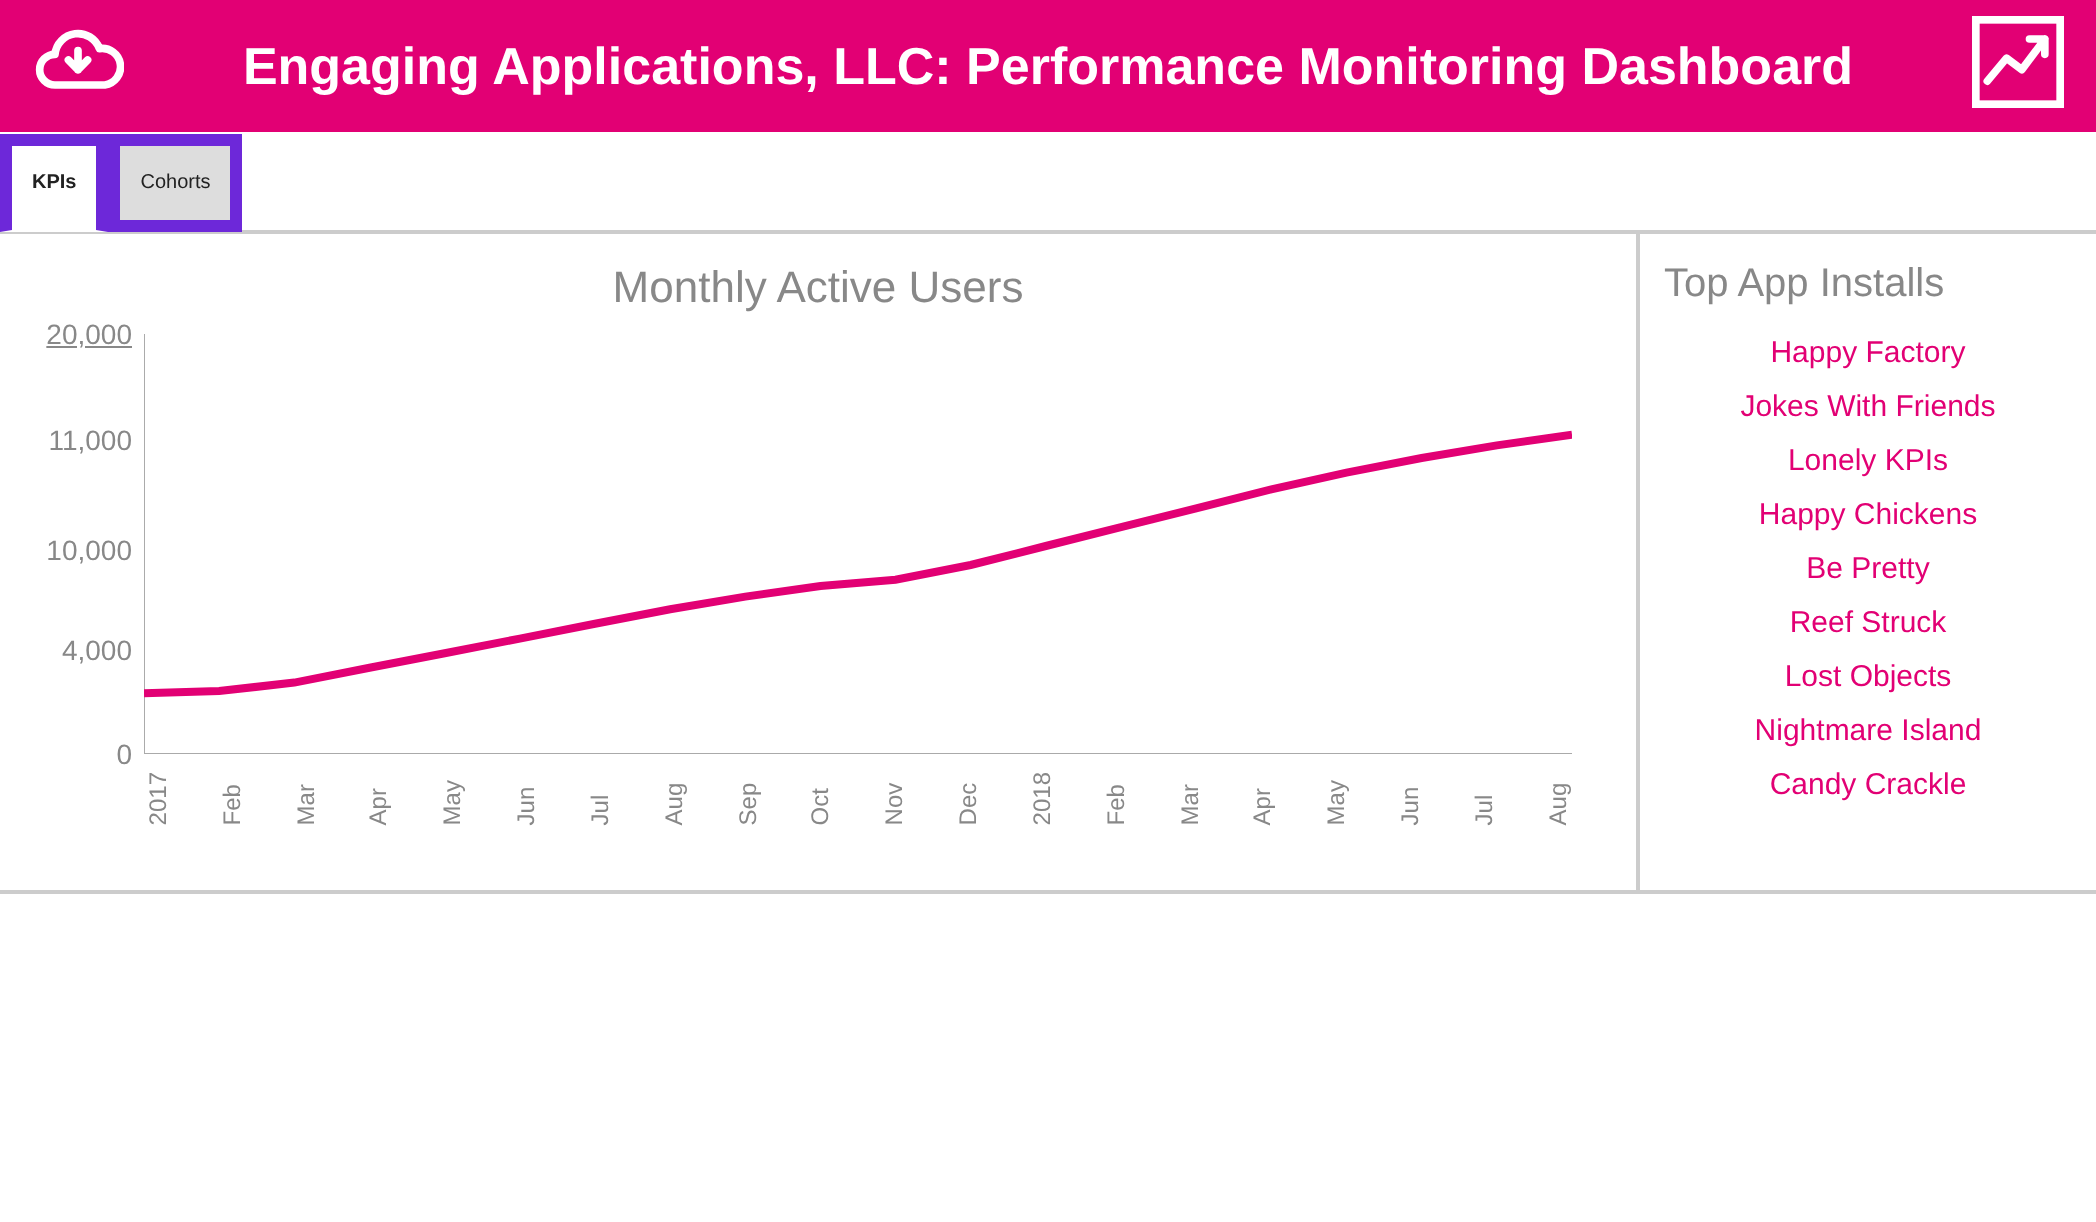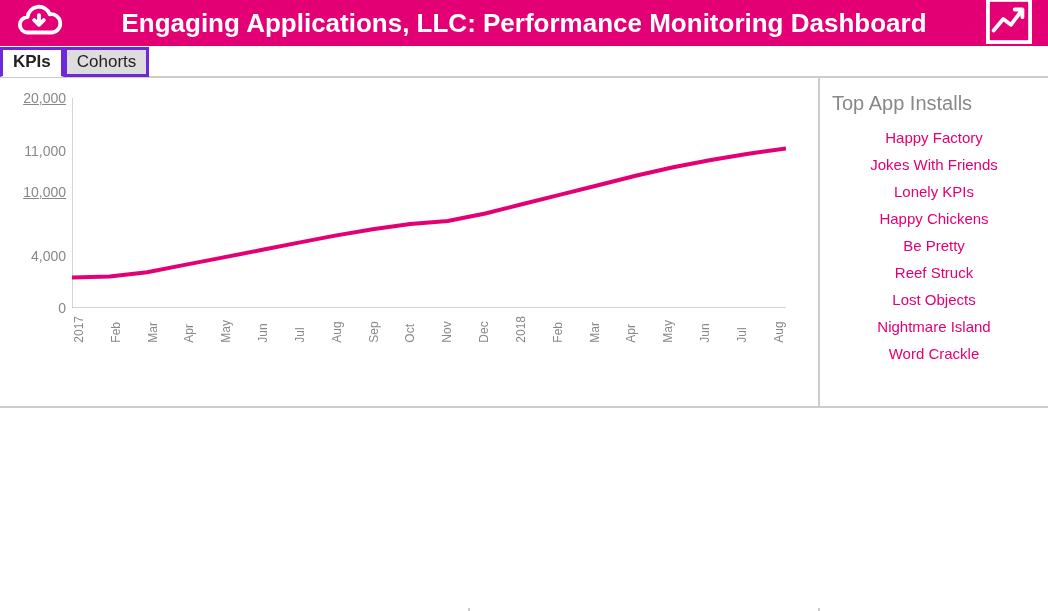--- a/index.html
+++ b/index.html
@@ -6,26 +6,26 @@
     --magenta:#e20074;
     --magenta-light:#f48fb1;
     --grey:#888;
     --grey-dark:#555;
     --border:#ccc;
     --sel-blue:#b9d3ec;
   }
   *{box-sizing:border-box;font-family:Arial,Helvetica,sans-serif;}
   body{margin:0;width:1048px;background:#fff;color:#222;}
   
-  .hdr{background:var(--magenta);height:46px;display:flex;align-items:center;color:#fff;padding:0 16px;gap:20px;}
+  .hdr{background:var(--magenta);height:66px;display:flex;align-items:center;color:#fff;padding:0 16px;gap:20px;}
   .hdr .title{flex:1;text-align:center;font-size:26px;font-weight:bold;}
   .hdr svg{width:46px;height:46px;fill:#fff;}
   
   .tabs{display:flex;border-bottom:2px solid var(--border);}
-  .tab{font-size:17px;padding:2px 10px;border:3px solid #6d28d9;background:#ddd;cursor:pointer;position:relative;top:1px;margin-right:0;}
+  .tab{font-size:10px;padding:13px 10px;border:6px solid #6d28d9;background:#ddd;cursor:pointer;position:relative;top:1px;margin-right:0;}
   .tab.active{background:#fff;border-bottom:1px solid #fff;font-weight:bold;}
   
   .grid{display:grid;grid-template-columns:820px 228px;grid-template-rows:330px 200px;}
   .cell{border-right:2px solid var(--border);border-bottom:2px solid var(--border);padding:10px 12px;}
   .cell:last-child,.right{border-right:none;}
   .row2 .cell{border-bottom:none;}
   
   .chart-title{text-align:center;color:var(--grey);font-size:22px;margin:4px 0 0;}
   .chart-wrap{position:relative;height:260px;margin-left:60px;margin-right:20px;margin-top:10px;}
   .ylab{position:absolute;right:100%;transform:translateY(-50%);font-size:14px;color:var(--grey);padding-right:6px;}
@@ -60,25 +60,26 @@
 </div>
 
 <div class="tabs">
   <div class="tab active">KPIs</div>
   <div class="tab">Cohorts</div>
 </div>
 
 <div class="grid">
 
   <div class="cell">
+    <div class="chart-title">Monthly Active Users</div>
     <div class="chart-wrap">
       <div id="yticks">
           <div class="ylab" style="top: 210px;">0</div>
           <div class="ylab" style="top: 157.5px;">4,000</div>
-          <div class="ylab" style="top: 94px; text-decoration: underline;">10,000</div>
+          <div class="ylab" style="top: 108px;">10,000</div>
           <div class="ylab" style="top: 52.5px;">11,000</div>
           <div class="ylab" style="top: 0px; text-decoration: underline;">20,000</div>
         </div>
       <svg class="plot" viewBox="0 0 720 210" preserveAspectRatio="none">
         <line class="axis" x1="0" y1="210" x2="720" y2="210"></line>
         <line class="axis" x1="0" y1="0" x2="0" y2="210"></line>
         <path id="mau-line" class="line" d="M0.0 179.6 L37.9 178.5 L75.8 174.3 L113.7 166.9 L151.6 159.6 L189.5 152.3 L227.4 144.9 L265.3 137.6 L303.2 131.3 L341.1 126.0 L378.9 122.9 L416.8 115.5 L454.7 106.0 L492.6 96.6 L530.5 87.2 L568.4 77.7 L606.3 69.3 L644.2 62.0 L682.1 55.7 L720.0 50.4 "></path>
       </svg>
       <div class="xlabels" id="xlabels">
           <span>2017</span>
@@ -109,21 +110,21 @@
     <div class="side-title">Top App Installs</div>
     <div class="apps" id="apps">
         <a>Happy Factory</a>
         <a>Jokes With Friends</a>
         <a>Lonely KPIs</a>
         <a>Happy Chickens</a>
         <a>Be Pretty</a>
         <a>Reef Struck</a>
         <a>Lost Objects</a>
         <a>Nightmare Island</a>
-        <a>Word Crackle</a>
+        <a>Candy Crackle</a>
       </div>
   </div>
 </div>
 
 <div class="row2">
 
   <div class="cell">
     
     
   </div>

